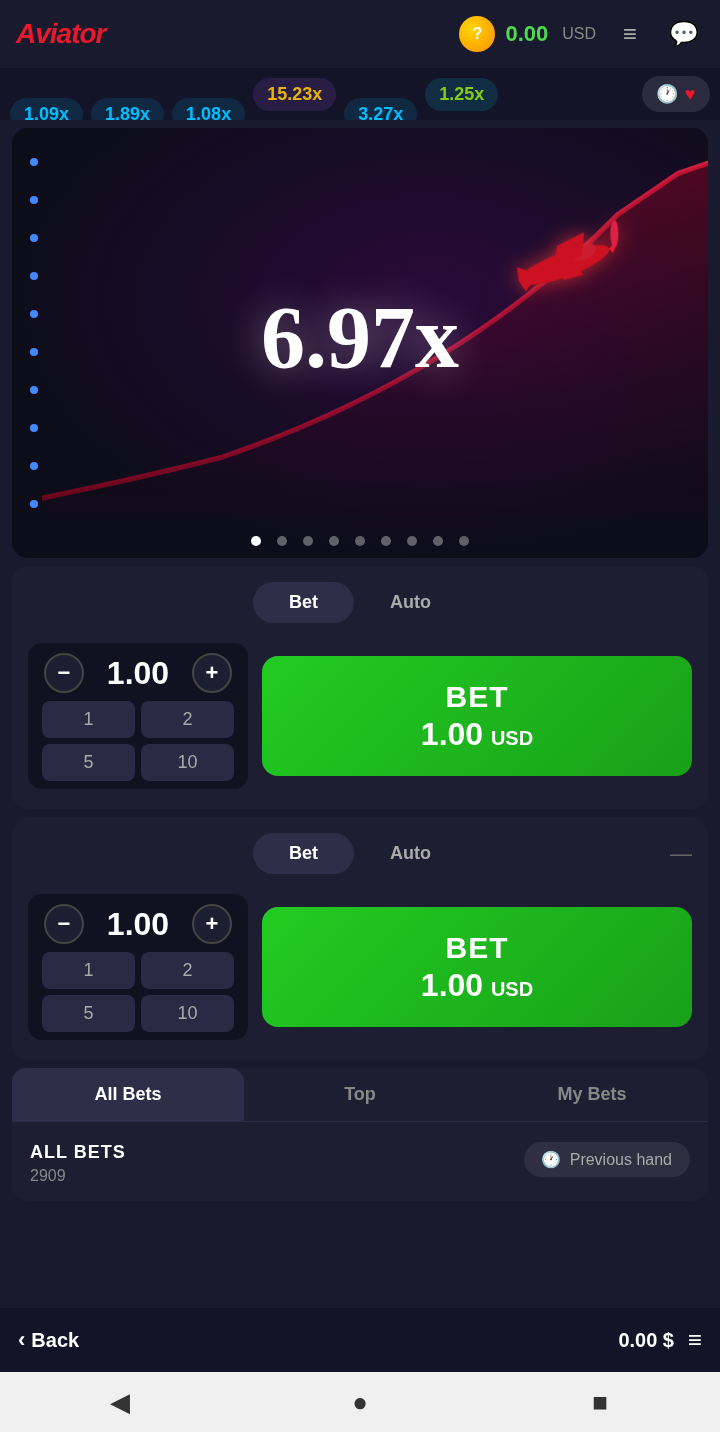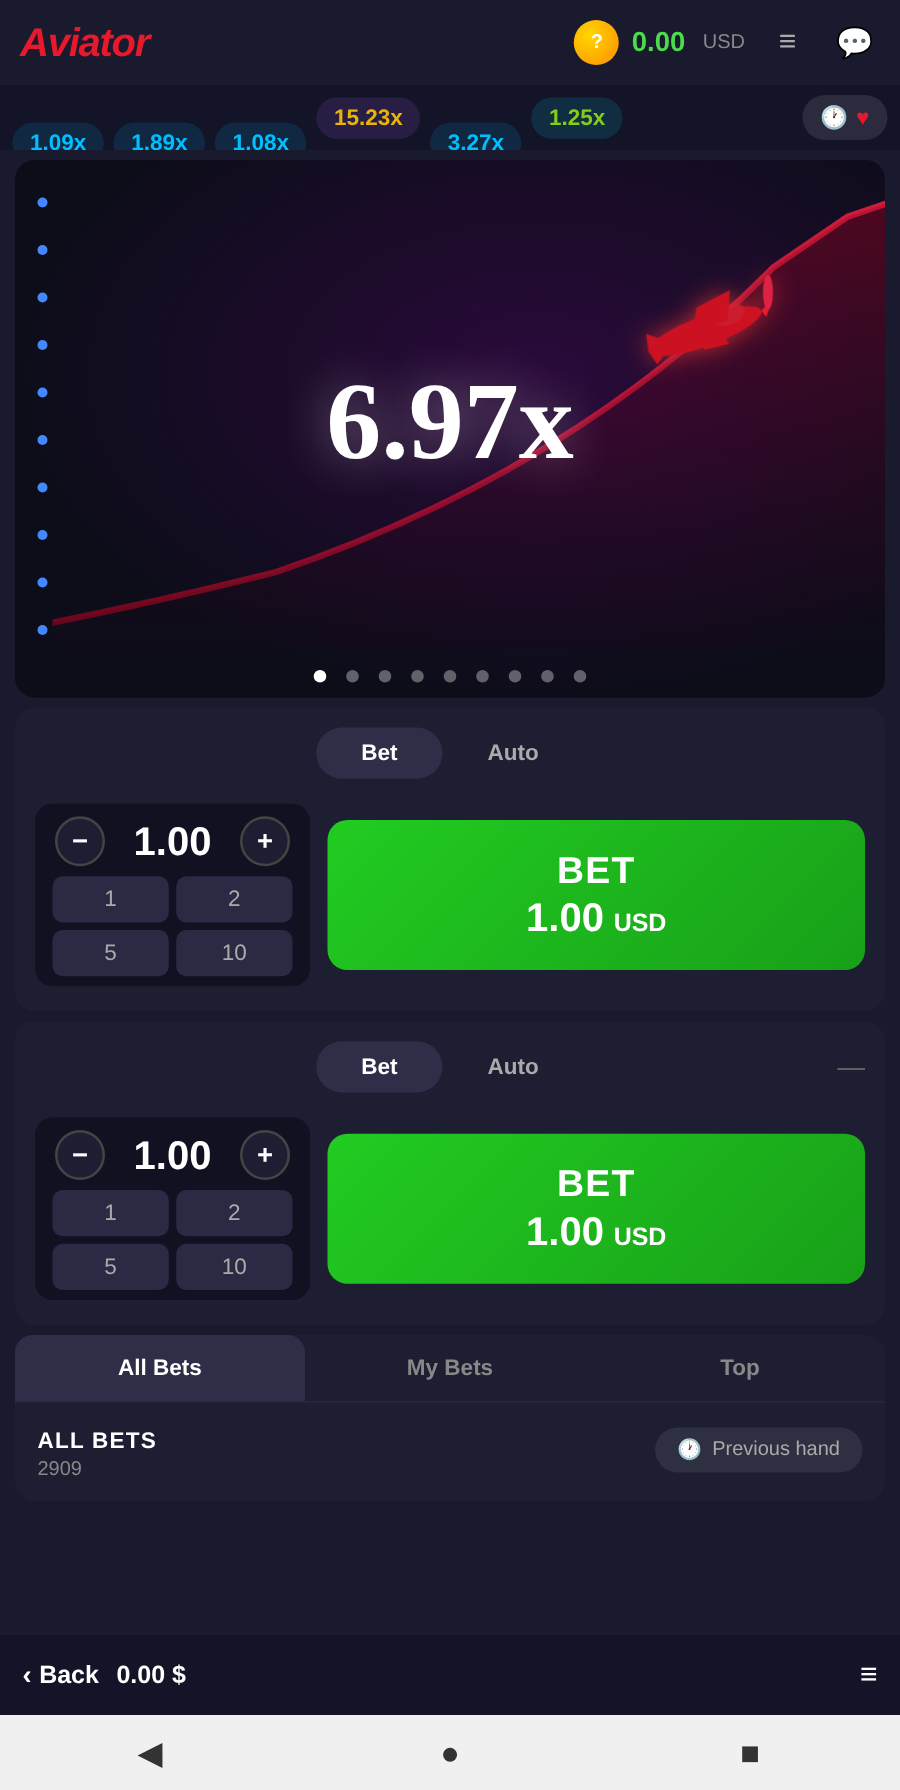--- a/index.html
+++ b/index.html
@@ -19,21 +19,21 @@
       align-items: center;
       justify-content: space-between;
       padding: 10px 16px;
       height: 68px;
     }
     .logo {
       display: flex;
       align-items: center;
     }
     .logo-text {
-      font-size: 32px;
+      font-size: 28px;
       font-weight: 900;
       color: #e8192c;
       font-style: italic;
       letter-spacing: -1px;
     }
     .logo-text span { color: #fff; }
     .header-right {
       display: flex;
       align-items: center;
       gap: 14px;
@@ -400,21 +400,21 @@
       gap: 6px;
       background: none;
       border: none;
       color: #fff;
       font-size: 20px;
       cursor: pointer;
       font-weight: 600;
     }
     .wallet-amount {
       flex: 1;
-      text-align: left;
+      text-align: right;
       font-size: 20px;
       color: #fff;
       font-weight: 600;
     }
     .deposit-btn {
       background: #22cc22;
       border: none;
       border-radius: 10px;
       color: #fff;
       font-size: 20px;
@@ -621,22 +621,22 @@
         <span style="font-size:32px;font-weight:900;">1.00</span>
         <span class="bet-amount-small">USD</span>
       </span>
     </button>
   </div>
 </div>
 
 <div class="bets-section">
   <div class="bets-tabs">
     <button class="bets-tab active">All Bets</button>
+    <button class="bets-tab">Top</button>
     <button class="bets-tab">My Bets</button>
-    <button class="bets-tab">Top</button>
   </div>
   <div class="bets-content">
     <div class="bets-header-row">
       <div>
         <div class="bets-label">ALL BETS</div>
         <div class="bets-count">2909</div>
       </div>
       <button class="prev-hand-btn">
         <span>🕐</span>
         <span>Previous hand</span>

